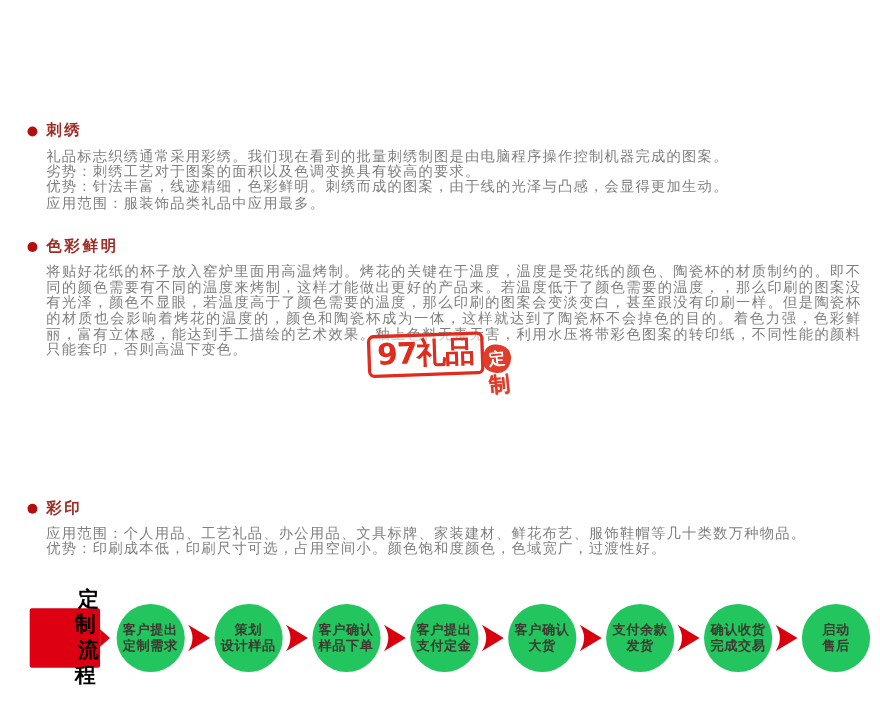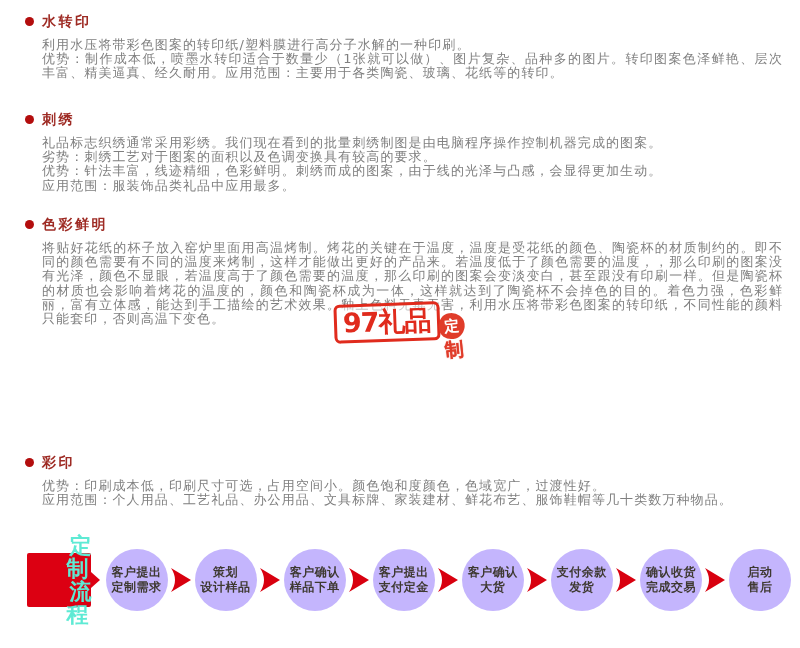--- a/index.html
+++ b/index.html
@@ -59,59 +59,49 @@
     display:flex; align-items:center; justify-content:space-between;
   }
   .flow-label {
     position:relative; flex:0 0 auto;
     width:64px; height:54px; margin-right:12px;
     background:#dc0012; border-radius:2px;
     display:flex; flex-direction:column;
     align-items:center; justify-content:center;
   }
   .flow-label .lbl {
-    color:#5eead4; font-weight:bold; font-size:22px;
+    color:#000000; font-weight:bold; font-size:19px;
     line-height:23px; letter-spacing:3px; text-indent:3px;margin-left:43px;
   }
   .notch {
     position:absolute; right:-9px; top:50%; margin-top:-8px;
     width:0; height:0;
     border-top:8px solid transparent;
     border-bottom:8px solid transparent;
     border-left:9px solid #dc0012;
   }
   .step {
     flex:0 0 auto;
     width:62px; height:62px; border-radius:50%;
-    background:#c4b5fd;
+    background:#22c55e;
     display:flex; flex-direction:column;
     justify-content:center;
     text-align:center;
   }
   .step .s-line {
     color:#3e3931; font-weight:bold; font-size:12px;
     line-height:15px; letter-spacing:0.5px; white-space:nowrap;
   }
   .flow-arrow { flex:0 0 auto; width:22px; height:26px; }
 </style>
 </head>
 <body>
 
 <div class="page">
 
-  <div class="sec" style="top:12px;">
-    <div class="sec-head">
-      <span class="dot"></span>
-      <span class="sec-title">水转印</span>
-    </div>
-    <div class="sec-body">
-      <p>利用水压将带彩色图案的转印纸/塑料膜进行高分子水解的一种印刷。</p>
-      <p>优势：制作成本低，喷墨水转印适合于数量少（1张就可以做）、图片复杂、品种多的图片。转印图案色泽鲜艳、层次丰富、精美逼真、经久耐用。应用范围：主要用于各类陶瓷、玻璃、花纸等的转印。</p>
-    </div>
-  </div>
 
   <div class="sec" style="top:110px;">
     <div class="sec-head">
       <span class="dot"></span>
       <span class="sec-title">刺绣</span>
     </div>
     <div class="sec-body">
       <p>礼品标志织绣通常采用彩绣。我们现在看到的批量刺绣制图是由电脑程序操作控制机器完成的图案。</p>
       <p>劣势：刺绣工艺对于图案的面积以及色调变换具有较高的要求。</p>
       <p>优势：针法丰富，线迹精细，色彩鲜明。刺绣而成的图案，由于线的光泽与凸感，会显得更加生动。</p>
@@ -135,22 +125,22 @@
     <div class="seal-bottom">制</div>
   </div>
 
 
   <div class="sec" style="top:453px;">
     <div class="sec-head">
       <span class="dot"></span>
       <span class="sec-title">彩印</span>
     </div>
     <div class="sec-body">
+      <p>应用范围：个人用品、工艺礼品、办公用品、文具标牌、家装建材、鲜花布艺、服饰鞋帽等几十类数万种物品。</p>
       <p>优势：印刷成本低，印刷尺寸可选，占用空间小。颜色饱和度颜色，色域宽广，过渡性好。</p>
-      <p>应用范围：个人用品、工艺礼品、办公用品、文具标牌、家装建材、鲜花布艺、服饰鞋帽等几十类数万种物品。</p>
     </div>
   </div>
 
   <div class="flow">
 
     <div class="flow-label">
       <div class="lbl">定制</div>
       <div class="lbl">流程</div>
       <span class="notch"></span>
     </div>

